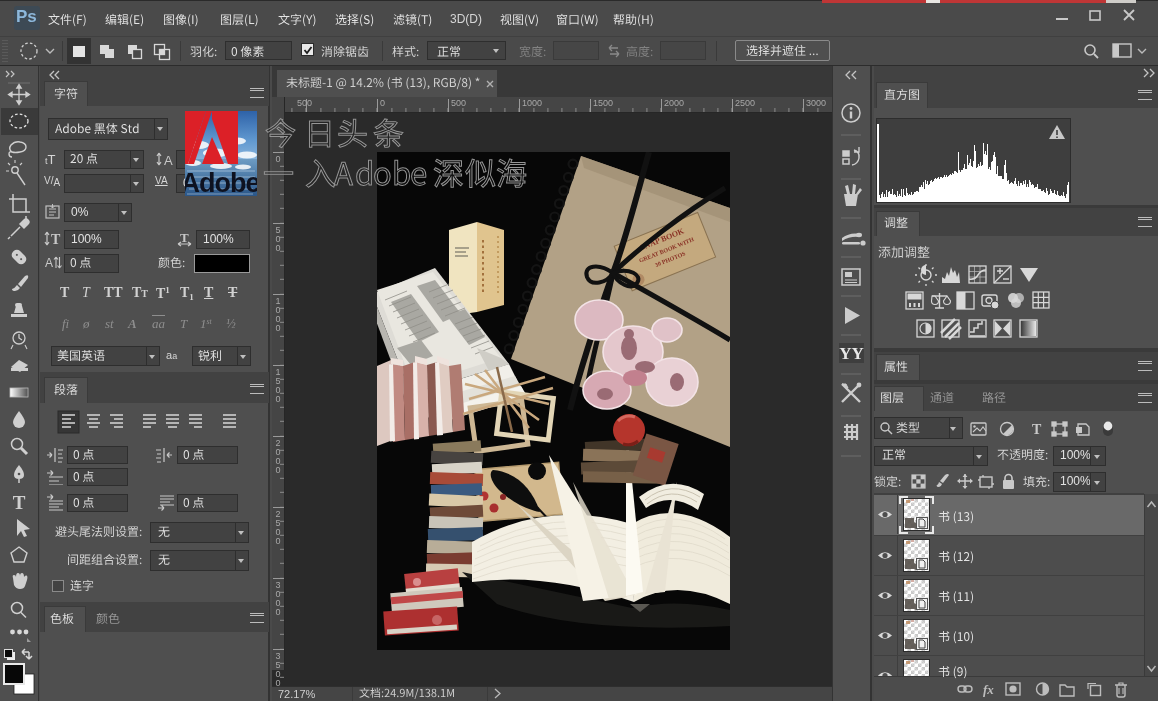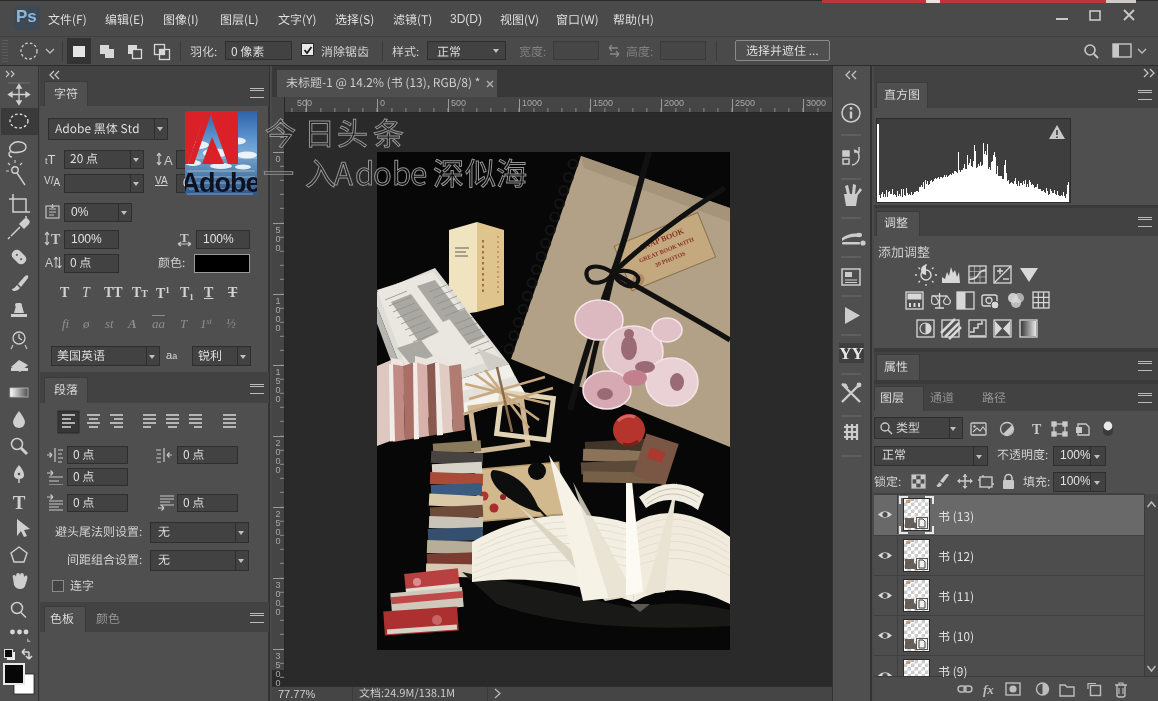--- a/index.html
+++ b/index.html
@@ -424,21 +424,21 @@
         <g>
             <text x="6" y="546">3</text>
             <text x="6" y="555">5</text>
             <text x="6" y="564">0</text>
             <text x="6" y="573">0</text>
           </g>
       </g>
     </svg>
 
     <div class="abs" style="left:272px;top:686px;width:560px;height:15px;background:#454545;border-top:1px solid #2e2e2e;box-sizing:border-box;"></div>
-    <span class="lbl" style="left:278px;top:688px;font-size:11px;color:#cfcfcf;">77.77%</span>
+    <span class="lbl" style="left:278px;top:688px;font-size:11px;color:#cfcfcf;">72.17%</span>
     <div class="abs" style="left:352px;top:687px;width:1px;height:14px;background:#3a3a3a;"></div>
     <div class="abs" style="left:487px;top:687px;width:1px;height:14px;background:#3a3a3a;"></div>
     <svg class="abs" style="left:492px;top:688px;" width="10" height="11" viewBox="0 0 10 11">
       <path d="M3 1 L8 5.5 L3 10" fill="none" stroke="#b8b8b8" stroke-width="1.3"></path>
     </svg>
 
     <div class="abs" id="docimg" style="left:377px;top:152px;width:353px;height:498px;background:#070707;">
     <svg width="353" height="498" viewBox="0 0 353 498">
       <rect width="353" height="498" fill="#070707"></rect>
 

